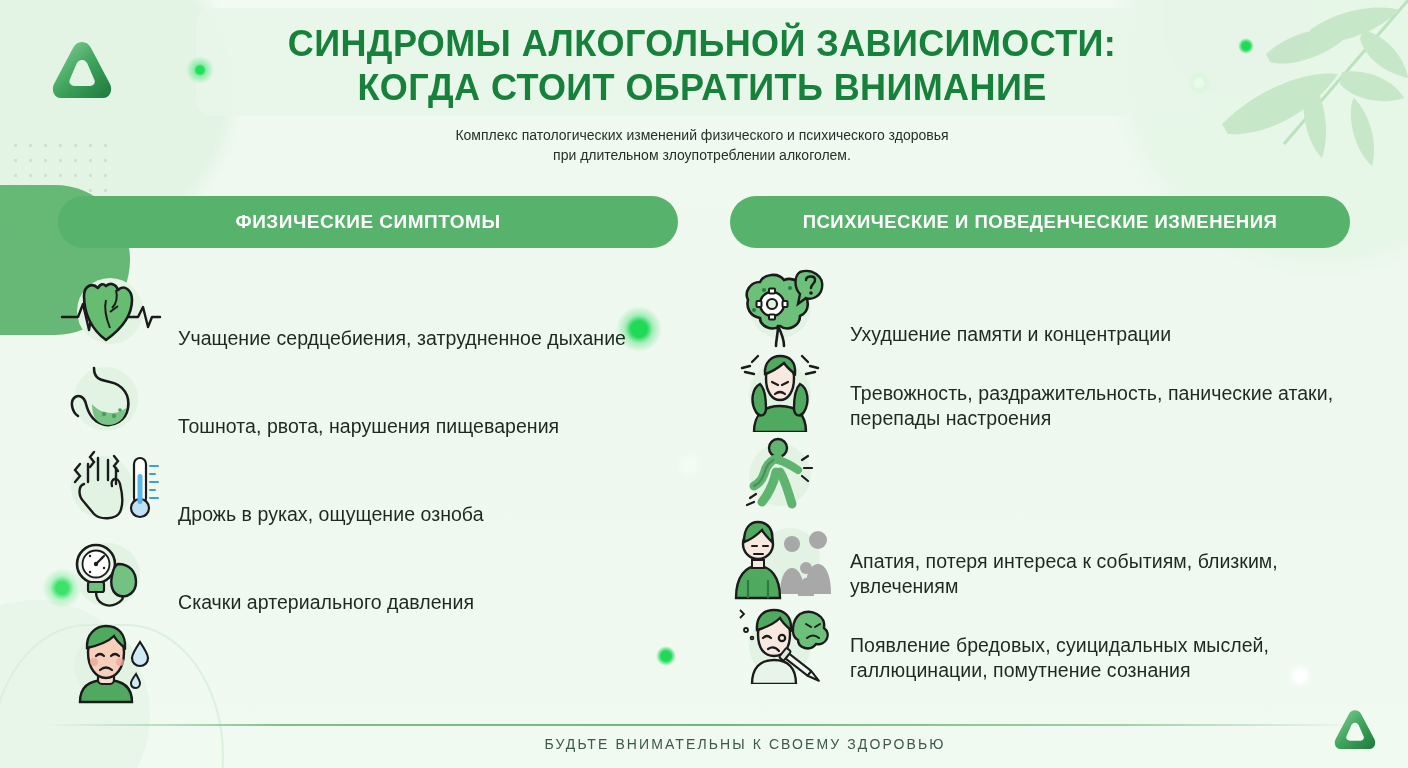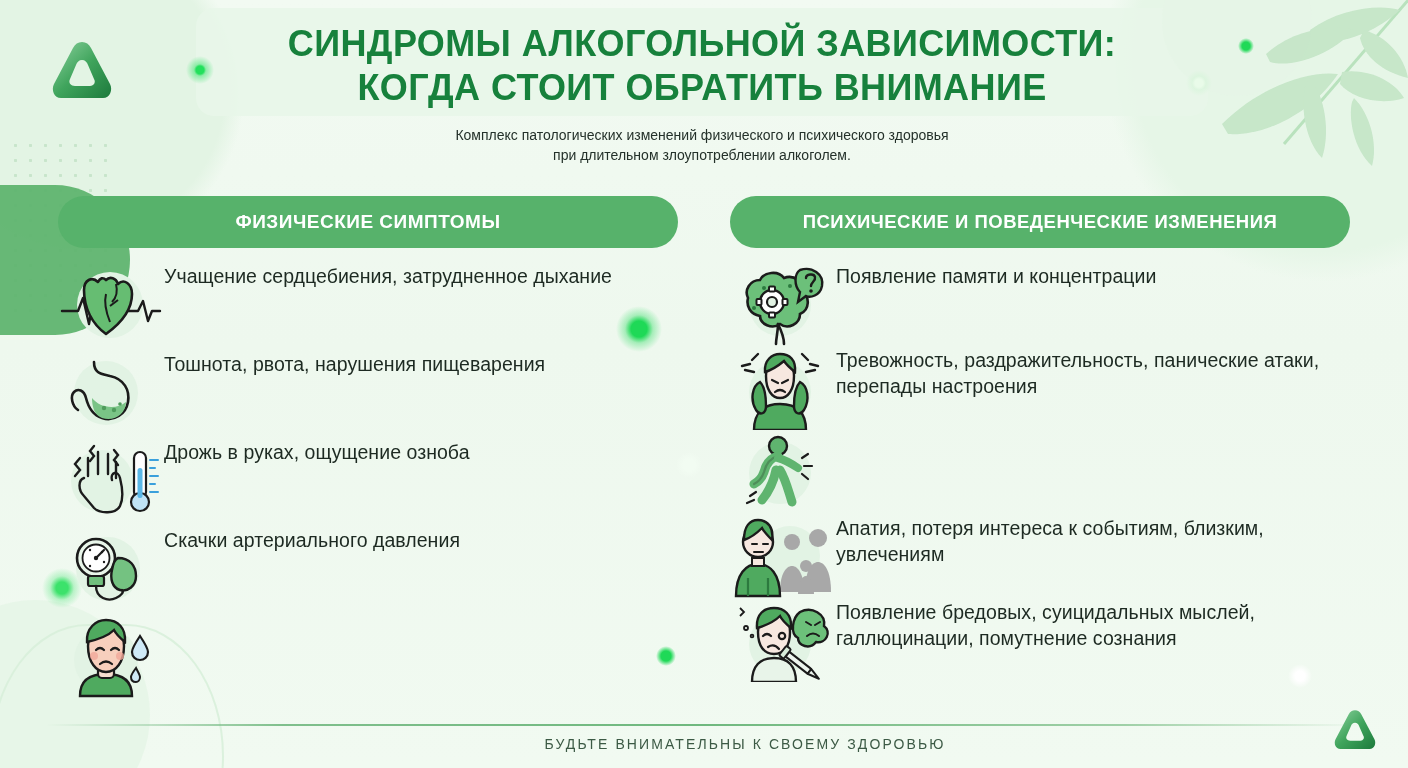--- a/index.html
+++ b/index.html
@@ -72,21 +72,21 @@
   .columns{position:absolute;left:0;top:196px;width:1408px;display:flex;gap:52px;padding:0 58px;box-sizing:border-box;}
   .col{flex:1;min-width:0;}
   .pill{
     height:52px;border-radius:26px;background:#57b26b;color:#fff;
     display:flex;align-items:center;justify-content:center;text-align:center;
     font-weight:800;font-size:19px;letter-spacing:.5px;text-transform:uppercase;
     padding:17px 18px;box-sizing:border-box;line-height:1.12;
   }
   .col.right .pill{font-size:18.5px;}
   .items{margin-top:16px;}
-  .item{display:flex;align-items:flex-start;min-height:84px;}
+  .item{display:flex;align-items:flex-end;gap:14px;min-height:84px;}
   .col.left .item{min-height:88px;}
   .ico{width:106px;height:82px;flex:0 0 106px;position:relative;}
   .ico svg{width:100%;height:100%;display:block;}
   .itxt{
     color:#1d2a22;font-size:19.5px;line-height:1.32;font-weight:400;
     letter-spacing:.05px;
   }
 
   
   .footer-rule{position:absolute;left:46px;top:724px;width:1316px;height:2px;
@@ -285,21 +285,21 @@
                   <rect x="39" y="48.5" width="6" height="5" rx="1"></rect>
                   <rect x="26.5" y="35" width="5" height="6" rx="1"></rect>
                   <rect x="52.5" y="35" width="5" height="6" rx="1"></rect>
                 </g>
               </g>
               <path d="M70 6 C82 2 94 10 92 22 C90 32 80 34 76 32 L68 38 L70 28 C64 22 64 10 70 6 Z" fill="#6cc07a" stroke="#1b1b1b" stroke-width="2.4"></path>
               <path d="M76 14 C76 10 84 9 85 13 C86 17 81 18 81 22" fill="none" stroke="#1b1b1b" stroke-width="2.4" stroke-linecap="round"></path>
               <circle cx="81" cy="27" r="1.8" fill="#1b1b1b"></circle>
             </svg>
           </div>
-          <div class="itxt">Появление памяти и концентрации</div>
+          <div class="itxt">Ухудшение памяти и концентрации</div>
         </div>
 
         <div class="item">
           <div class="ico">
             <svg viewBox="0 0 106 82">
               <circle cx="50" cy="44" r="31" fill="#e2f3e4"></circle>
               <path d="M24 82 C24 64 34 56 50 56 C66 56 76 64 76 82 Z" fill="#4faa5f" stroke="#1b1b1b" stroke-width="2.4"></path>
               <path d="M36 28 C36 18 42 12 50 12 C58 12 64 18 64 28 C64 42 58 50 50 50 C42 50 36 42 36 28 Z" fill="#f7e8e0" stroke="#1b1b1b" stroke-width="2.4"></path>
               <path d="M35 24 C34 12 42 6 50 6 C60 6 66 12 65 24 C60 20 56 16 54 13 C48 18 42 22 35 24 Z" fill="#4faa5f" stroke="#1b1b1b" stroke-width="2.4"></path>
               <path d="M42 32 l6 3 M58 32 l-6 3" stroke="#1b1b1b" stroke-width="2.2" stroke-linecap="round" fill="none"></path>

